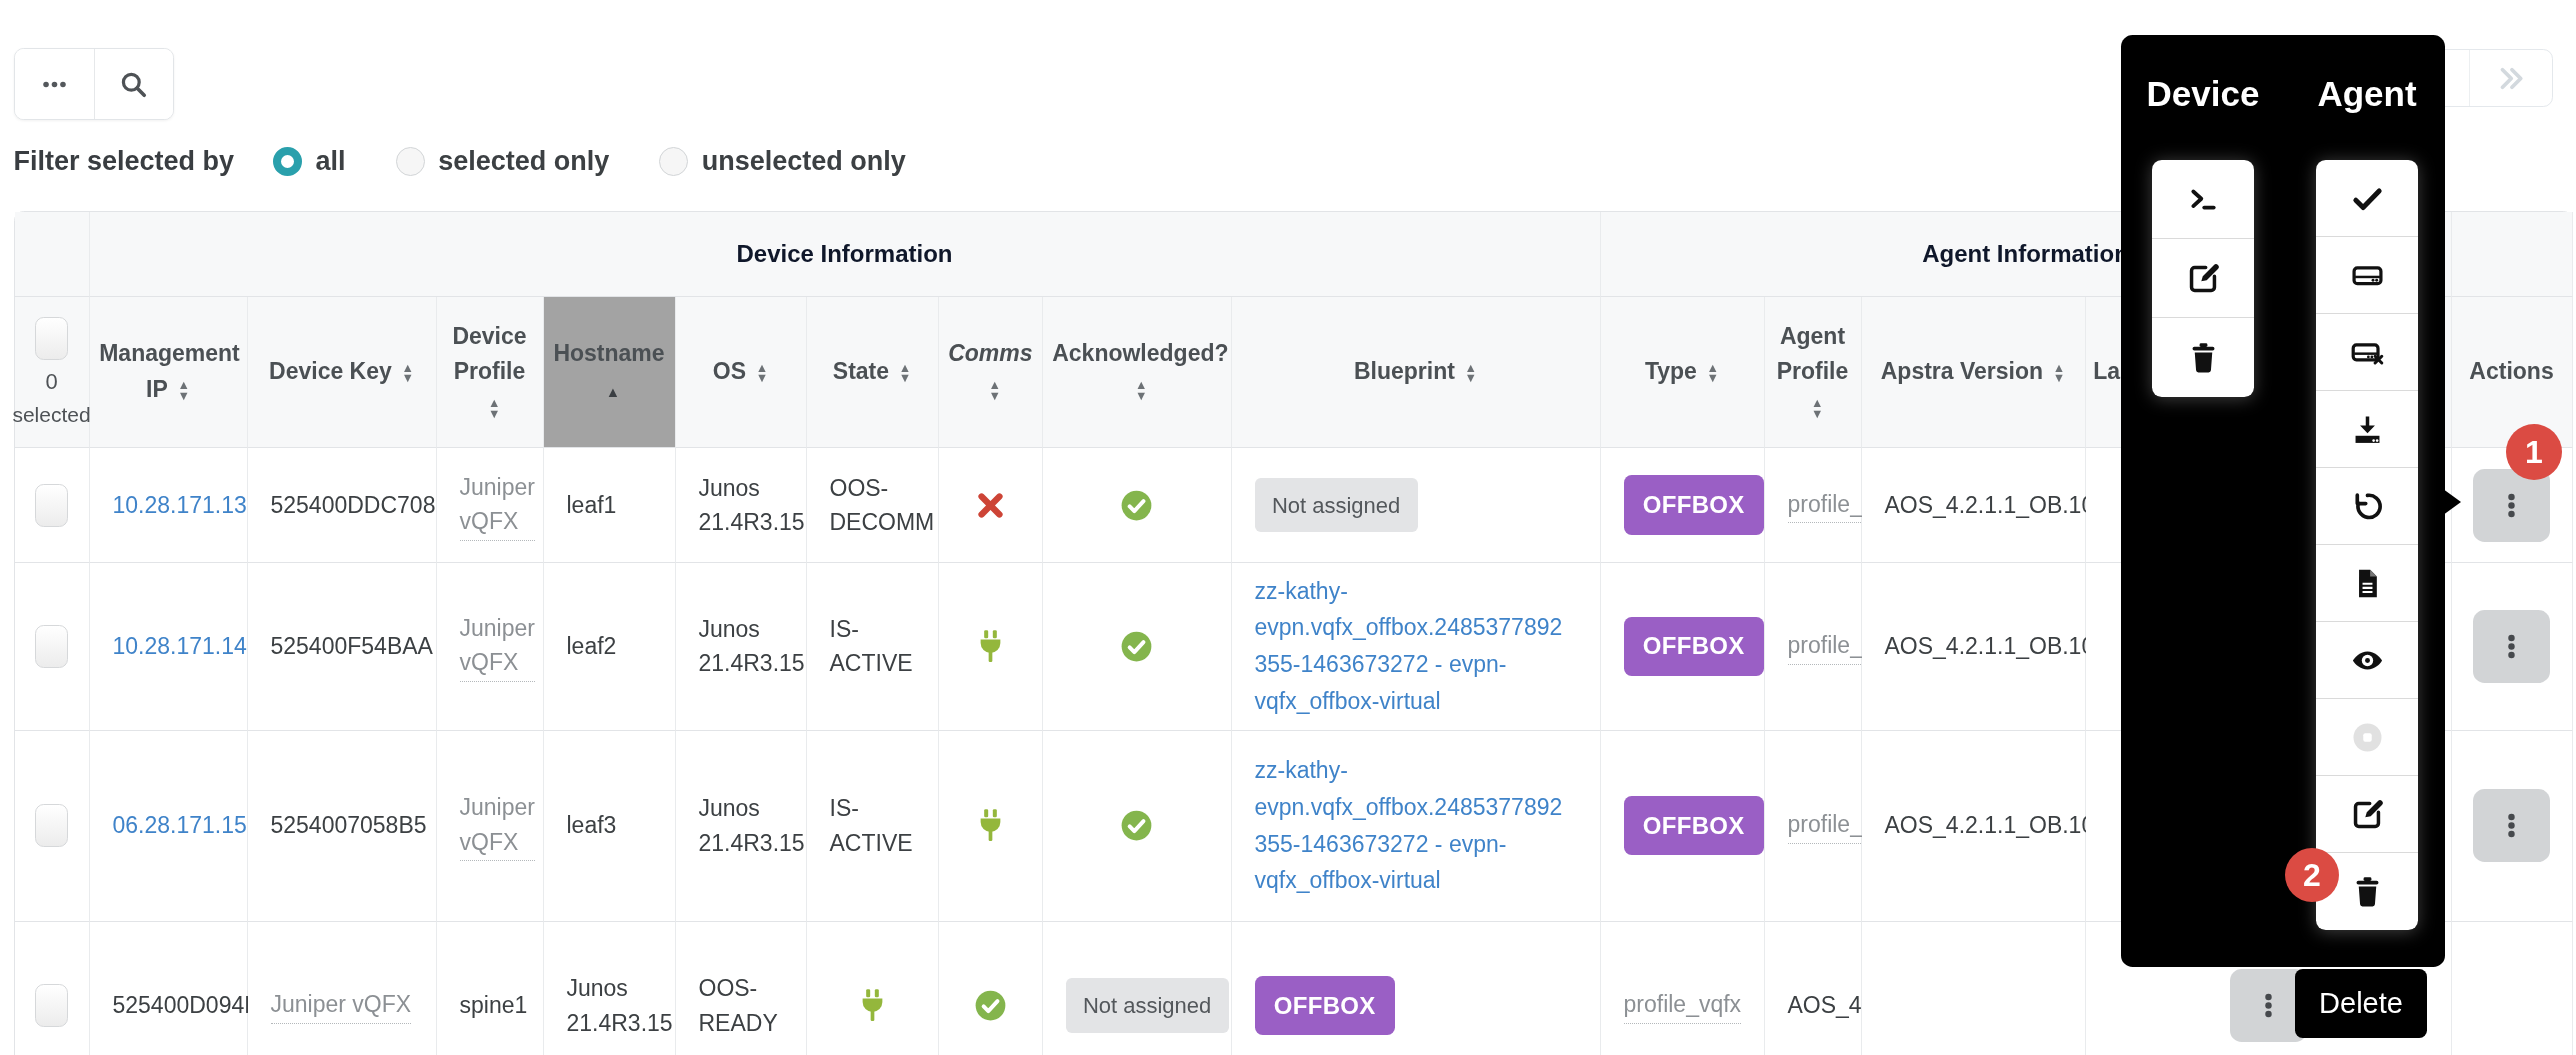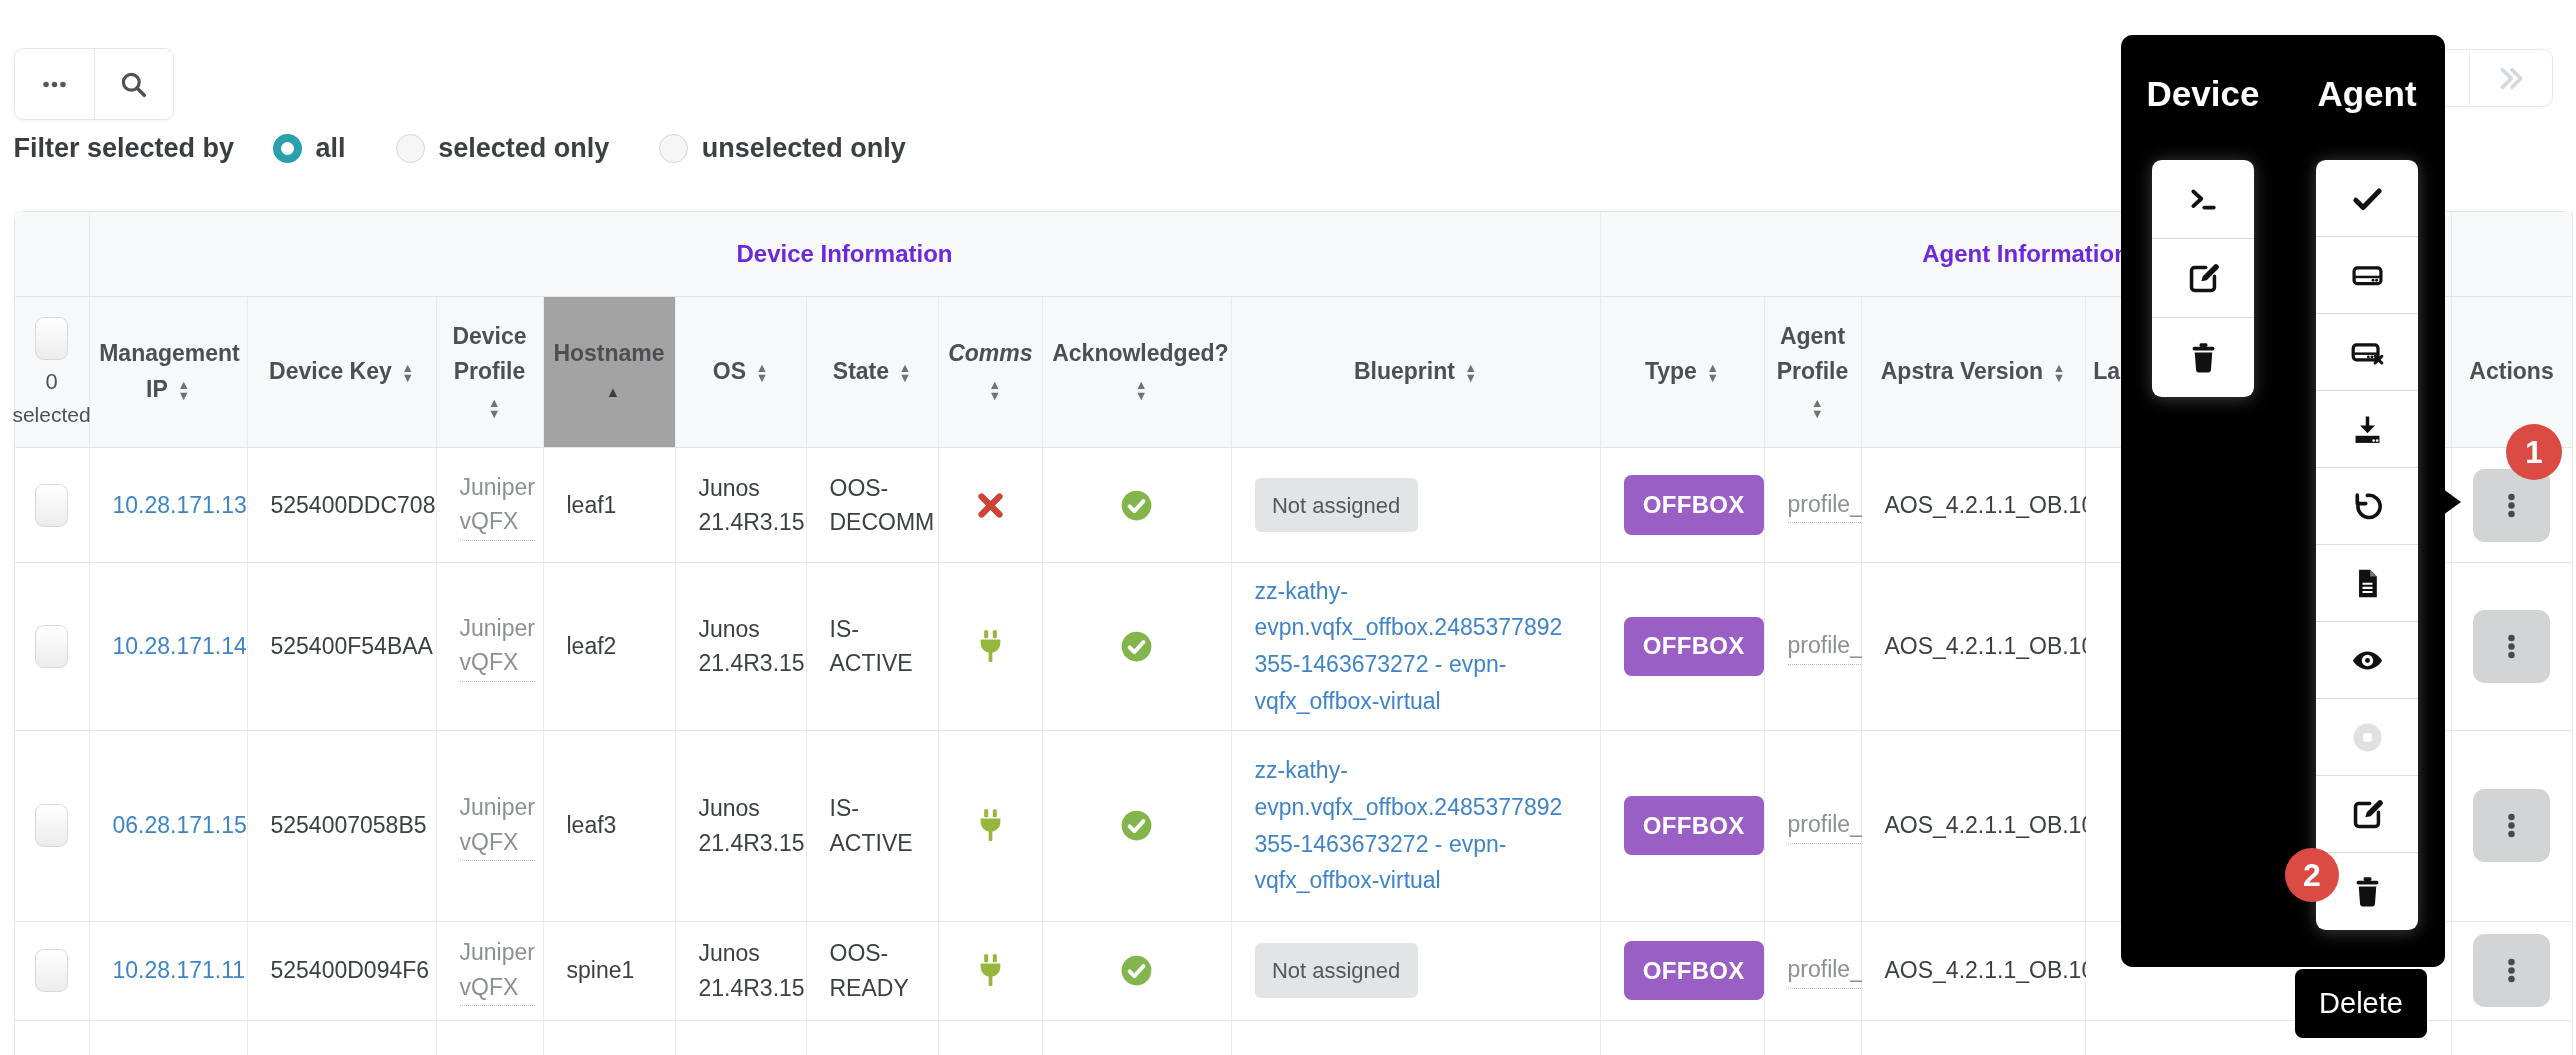--- a/index.html
+++ b/index.html
@@ -7,34 +7,34 @@
         font-family:"Liberation Sans",sans-serif;color:#3c4043}
 
   
   .toolbar{position:absolute;left:13.5px;top:48px;display:flex;border:1px solid #e2e5e8;
            border-radius:9.7px;background:#fff;box-shadow:0 1px 2.9px rgba(0,0,0,.06);overflow:hidden}
   .tb-btn{width:79px;height:70px;display:flex;align-items:center;justify-content:center;
           background:#fff;border:none;cursor:pointer}
   .tb-btn + .tb-btn{border-left:1px solid #e6e8ea}
 
   
-  .filter-bar{position:absolute;left:13.5px;top:127px;height:43px;display:flex;align-items:center;
+  .filter-bar{position:absolute;left:13.5px;top:140px;height:43px;display:flex;align-items:center;
               gap:39px;font-size:27px;font-weight:700;color:#393d41}
   .filter-option{display:flex;align-items:center;gap:13.5px;font-weight:700;color:#3c4043;cursor:pointer}
   .radio{width:29px;height:29px;border-radius:50%;box-sizing:border-box;flex:0 0 auto}
   .radio.on{border:8.7px solid #2aa0ac;background:#fff}
   .radio.off{border:1.9px solid #d2d5d7;background:#f6f6f6}
 
   
   #table{position:absolute;left:13.5px;top:211px;width:2557px;border:1px solid #e2e4e7;
          border-radius:9.7px 9.7px 0 0;background:#fff}
   #grid{display:grid}
   .cell{border-right:1px solid #e9ebed;border-bottom:1px solid #e2e4e7;display:flex;
         align-items:center;box-sizing:border-box;background:#fff}
-  .group{background:#f7f8f9;justify-content:center;font-weight:700;font-size:24px;color:#6d28d9}
+  .group{background:#f7f8f9;justify-content:center;font-weight:700;font-size:24px;color:#0f172a}
   .head{background:#f7f8f9;justify-content:center;font-weight:700;font-size:23px;color:#4b5054;
         padding:0 9.7px;text-align:center}
   .head .hlabel{width:100%;line-height:1.55}
   .head.hl{background:#a3a3a3}
   .head.head-left{justify-content:flex-start;text-align:left;padding-left:7.7px}
   .head.head-left .hlabel{width:auto}
   .sort{display:inline-flex;flex-direction:column;vertical-align:middle;margin-left:9.7px;
         line-height:10.6px;font-size:12.6px;color:#6d7276}
   .sort-asc{display:inline-block;font-size:14.5px;color:#3a3e42;margin-left:7.7px;line-height:14.5px}
   .sel-head{flex-direction:column;gap:8.7px;padding:0;justify-content:center;font-weight:400}
@@ -380,23 +380,20 @@
                   <circle cx="12" cy="12" r="2.5"></circle>
                   <circle cx="12" cy="18.6" r="2.5"></circle>
                 </g>
               </svg>
             </span>
           </button>
         </div>
         <div class="cell ctr" style="min-height: 99px;">
           <span class="cbox"></span>
         </div>
-        <div class="cell bcell" style="min-height: 99px;">
-          <a class="link">10.28.171.11</a>
-        </div>
         <div class="cell bcell" style="min-height: 99px;">525400D094F6</div>
         <div class="cell bcell" style="min-height: 99px;">
           <span class="dotted">Juniper vQFX</span>
         </div>
         <div class="cell bcell" style="min-height: 99px;">spine1</div>
         <div class="cell bcell" style="min-height: 99px;">Junos 21.4R3.15</div>
         <div class="cell bcell" style="min-height: 99px;">OOS-READY</div>
         <div class="cell ctr" style="min-height: 99px;">
           <span class="icon">
             <svg width="37" height="37" viewBox="0 0 24 24" xmlns="http://www.w3.org/2000/svg">

